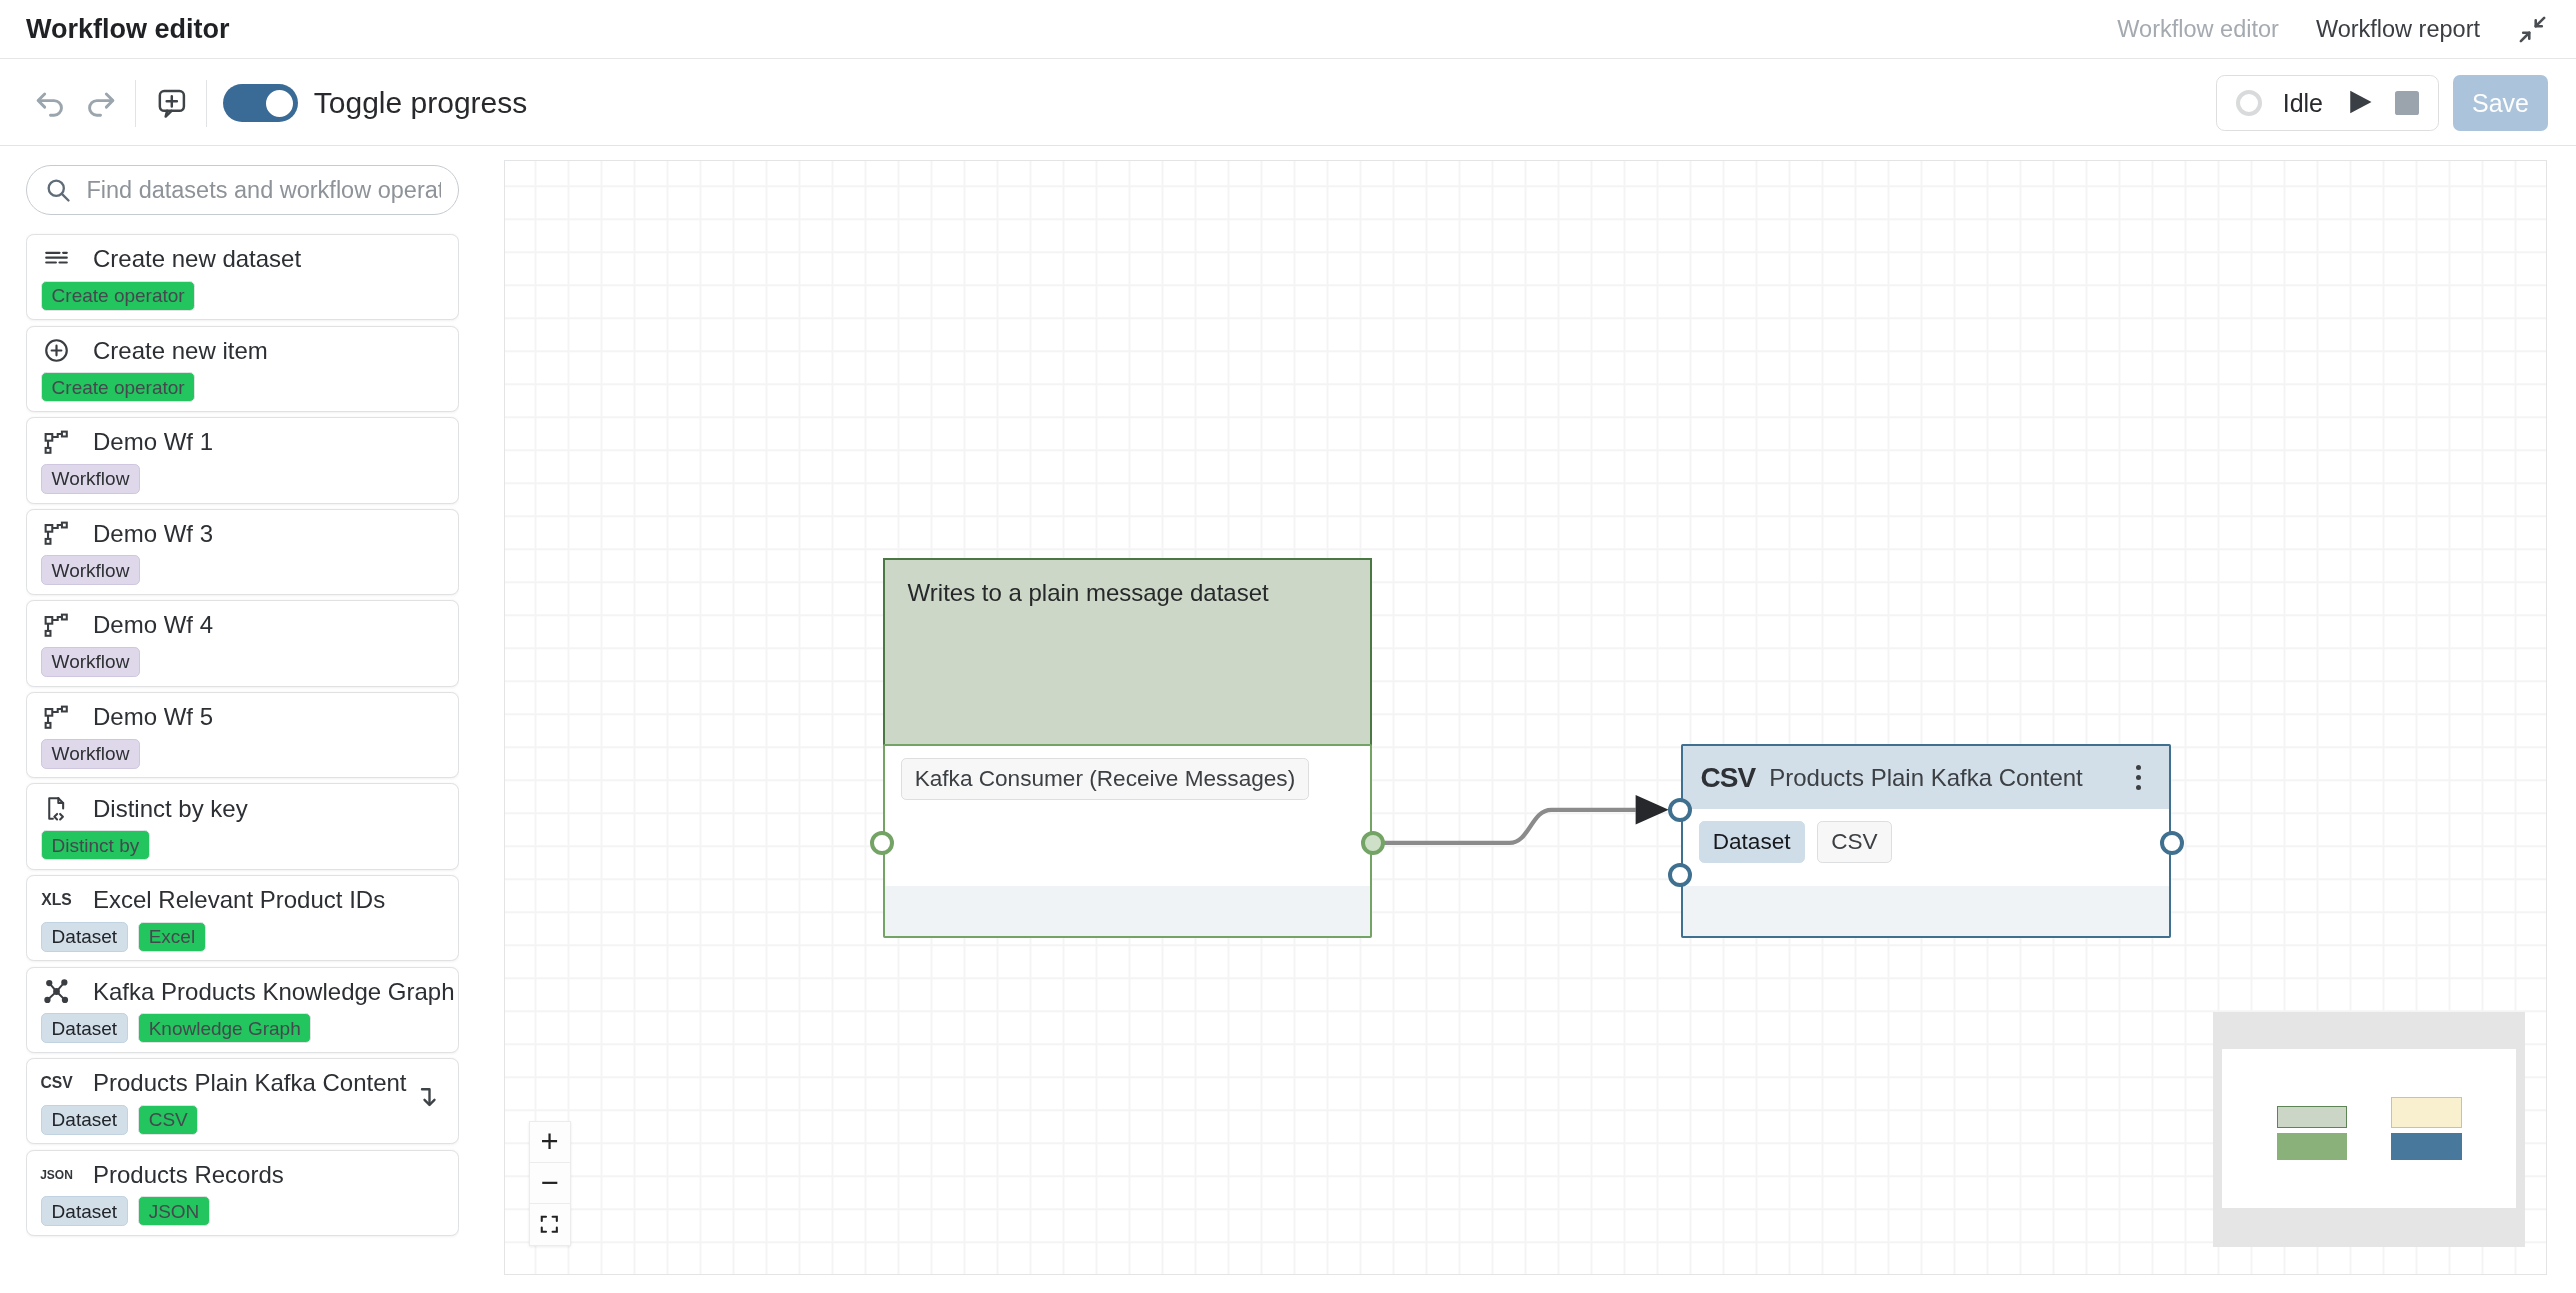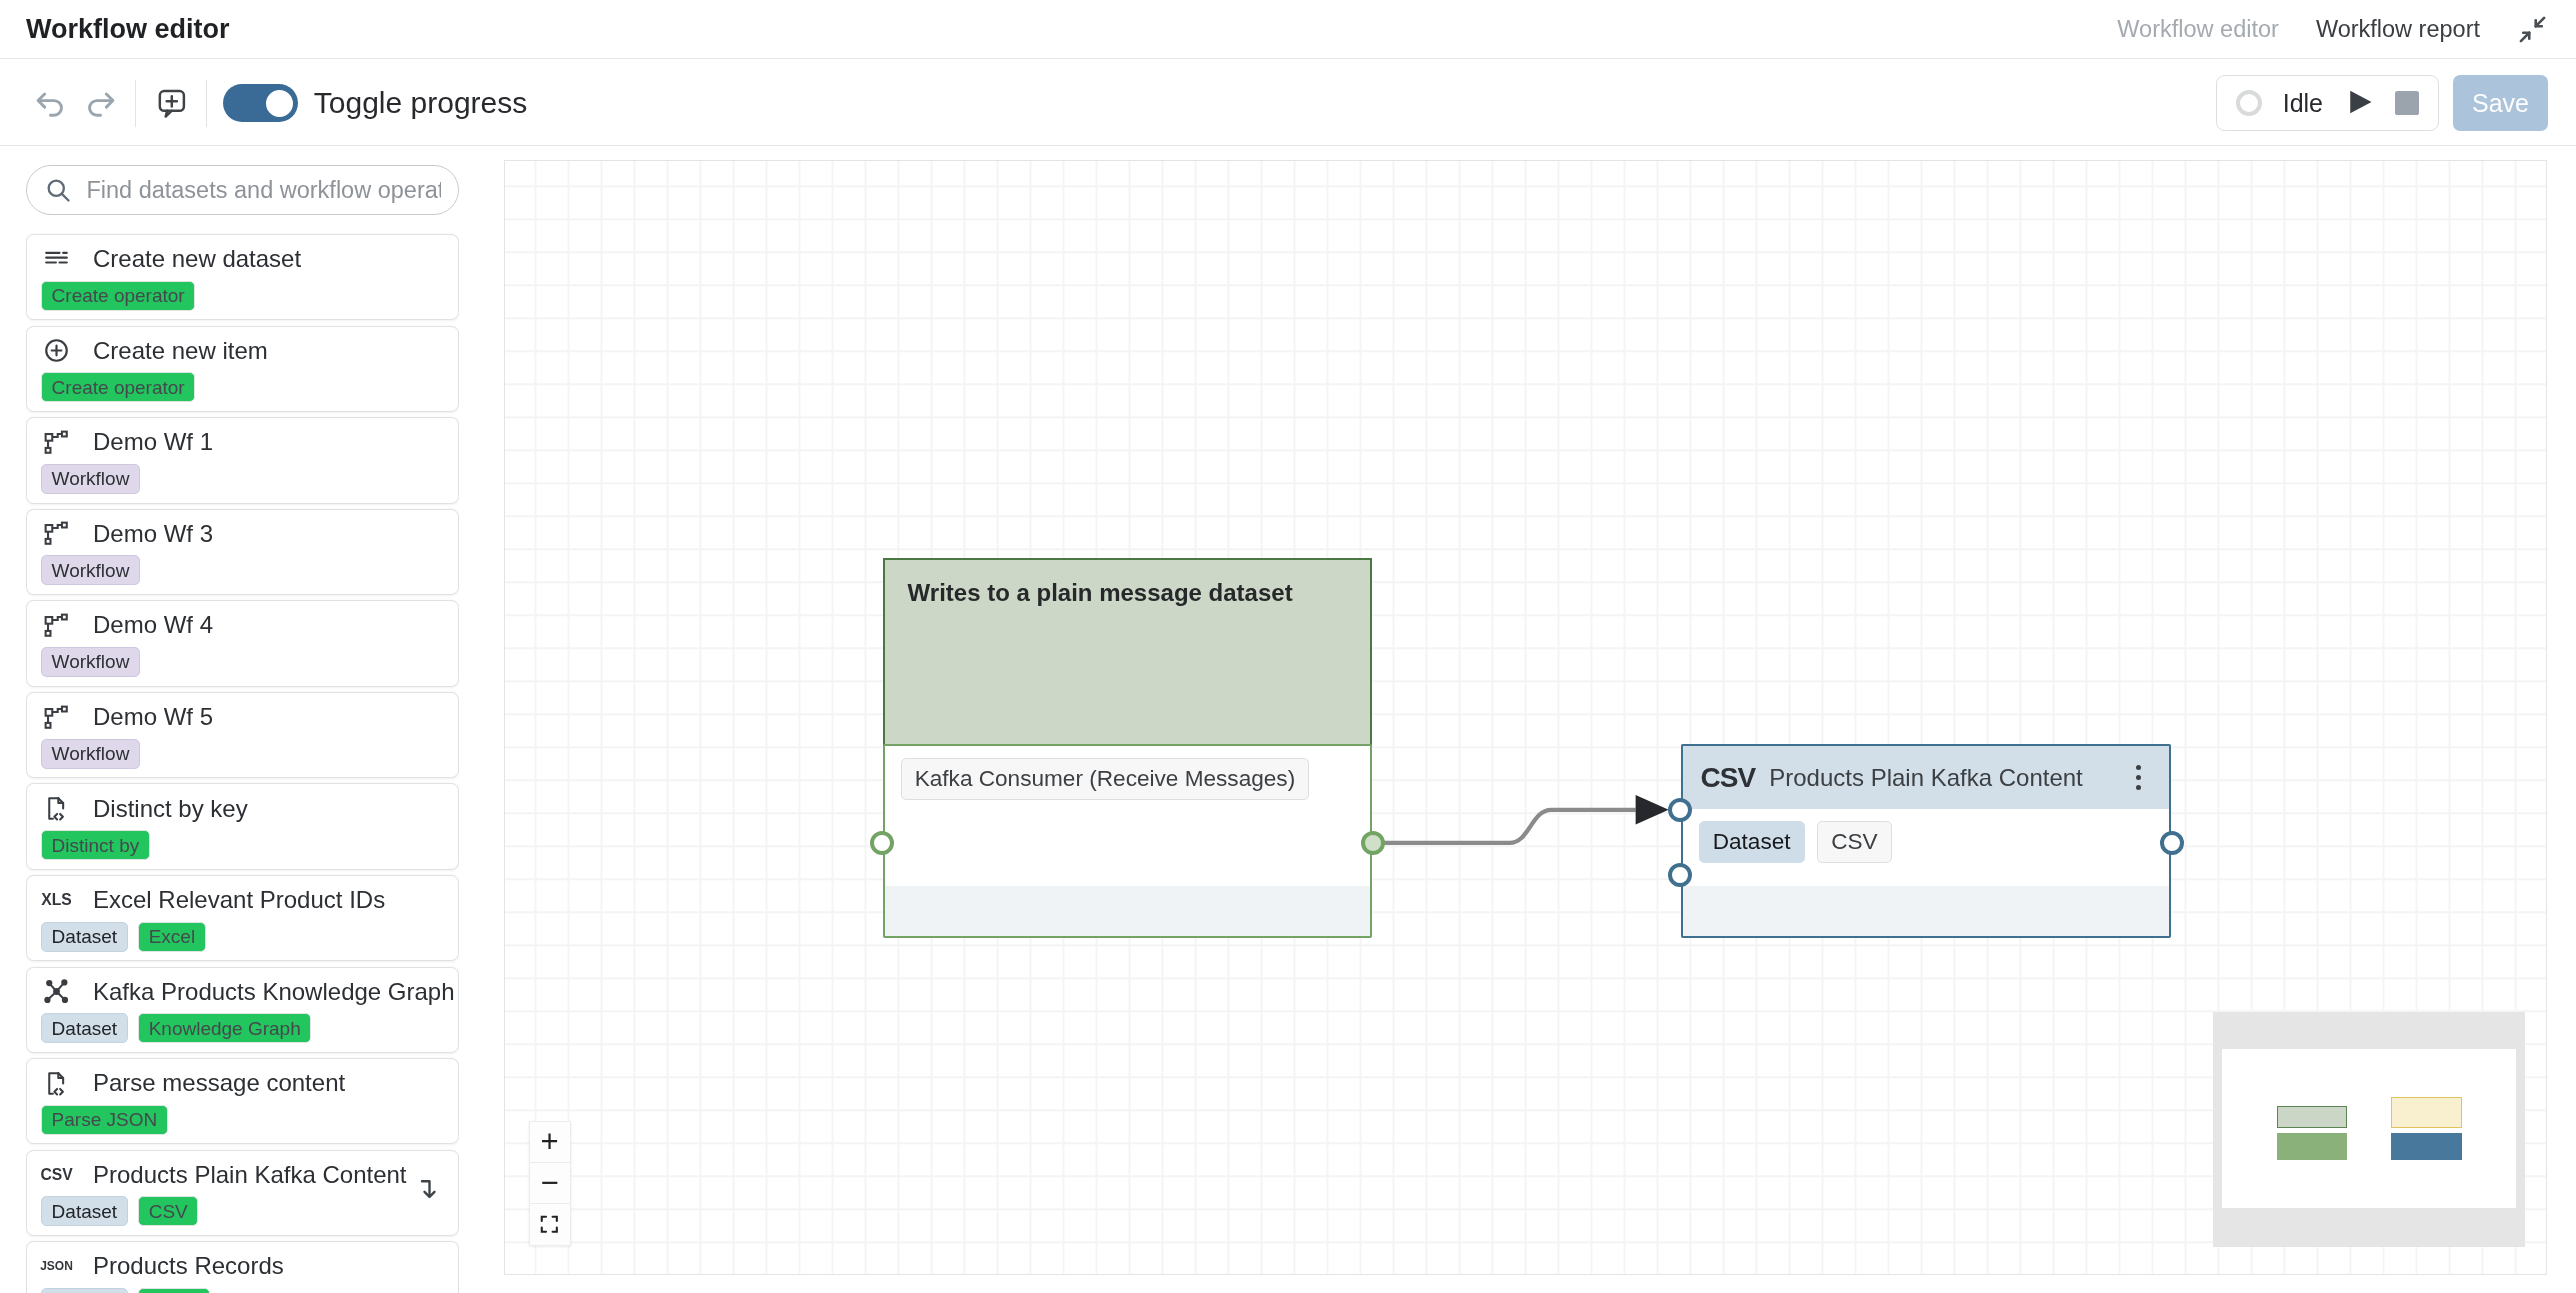--- a/index.html
+++ b/index.html
@@ -64,21 +64,21 @@
 
   
   .canvas { position:absolute; left:504px; top:160px; width:2043px; height:1115px;
     border:1.7px solid #e3e4e5; background-color:#fff;
     background-image:linear-gradient(to right,#f4f4f4 1.7px,transparent 1.7px),
                      linear-gradient(to bottom,#f4f4f4 1.7px,transparent 1.7px);
     background-size:33px 33px; background-position:-3.5px -8.7px; }
 
   .annotation { position:absolute; font-size:24px; color:#26282a; }
   .ann-green { left:378px; top:397px; width:489px; height:195px; background:#ccd7c7;
-    border:2.6px solid #4a7842; padding:19px 22.6px;font-weight:bold; }
+    border:2.6px solid #4a7842; padding:19px 22.6px; }
   .ann-yellow { left:1176px; top:333px; width:490px; height:217px; background:#faf3d2;
     border:2.6px solid #e5c95e; padding:21px 24px; line-height:1.42; }
   .ann-yellow ul { margin-top:22.6px; padding-left:57px; }
   .ann-yellow li { margin-bottom:10.4px; }
 
   .node { position:absolute; width:489px; height:194px; background:#fff; border-radius:1.7px; }
   .node-green { left:378px; top:583px; border:2.6px solid #74a465; }
   .node-blue  { left:1176px; top:583px; border:2.6px solid #40708f; width:490px; }
   .node-header { height:63px; display:flex; align-items:center; padding:0 17.4px; gap:14px; }
   .node-green .node-header { background:#dcead6; }
@@ -336,36 +336,20 @@
             </svg>
           </span>
           <span class="card-title">Kafka Products Knowledge Graph DELTA</span>
         </div>
         <div class="card-tags">
           <span class="tagchip tag-blue">Dataset</span>
           <span class="tagchip tag-grey">Knowledge Graph</span>
         </div>
       </div>
 
-      <div class="card">
-        <div class="card-title-row">
-          <span class="card-icon">
-            <svg viewBox="0 0 24 24" fill="none" stroke="currentColor" stroke-width="1.7" stroke-linecap="round" stroke-linejoin="round">
-              <path d="M13.5 3.5 H6 V20.5 H9"></path>
-                <path d="M13.5 3.5 L17.5 7.5 V12"></path>
-                <path d="M13.5 3.5 V7.5 H17.5"></path>
-              <path d="M12.5 16.5 l-2.3 2.3 2.3 2.3 M15 16.5 l2.3 2.3 -2.3 2.3"></path>
-            </svg>
-          </span>
-          <span class="card-title">Parse message content</span>
-        </div>
-        <div class="card-tags">
-            <span class="tagchip tag-grey">Parse JSON</span>
-          </div>
-      </div>
 
       <div class="card">
         <div class="card-title-row">
           <span class="card-icon">
             <span class="fmt-glyph">CSV</span>
           </span>
           <span class="card-title">Products Plain Kafka Content</span>
         </div>
         <div class="card-tags">
           <span class="tagchip tag-blue">Dataset</span>

